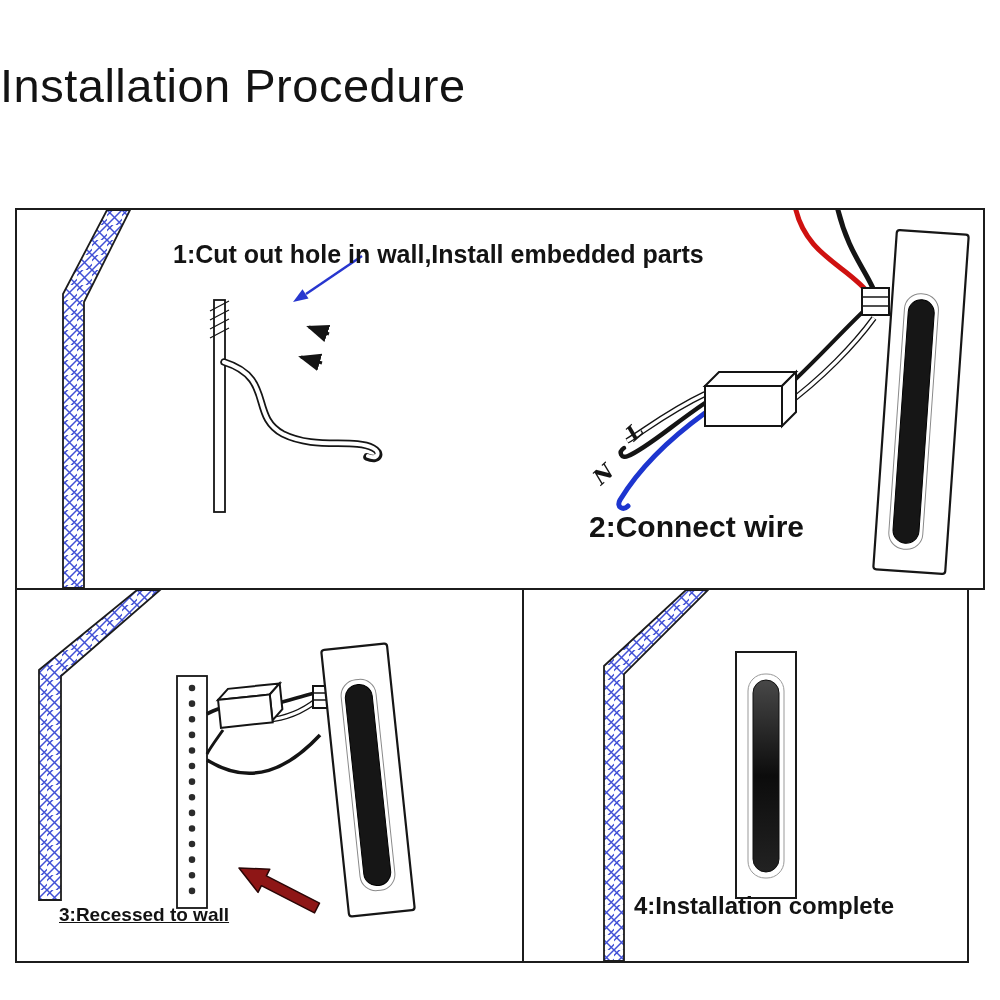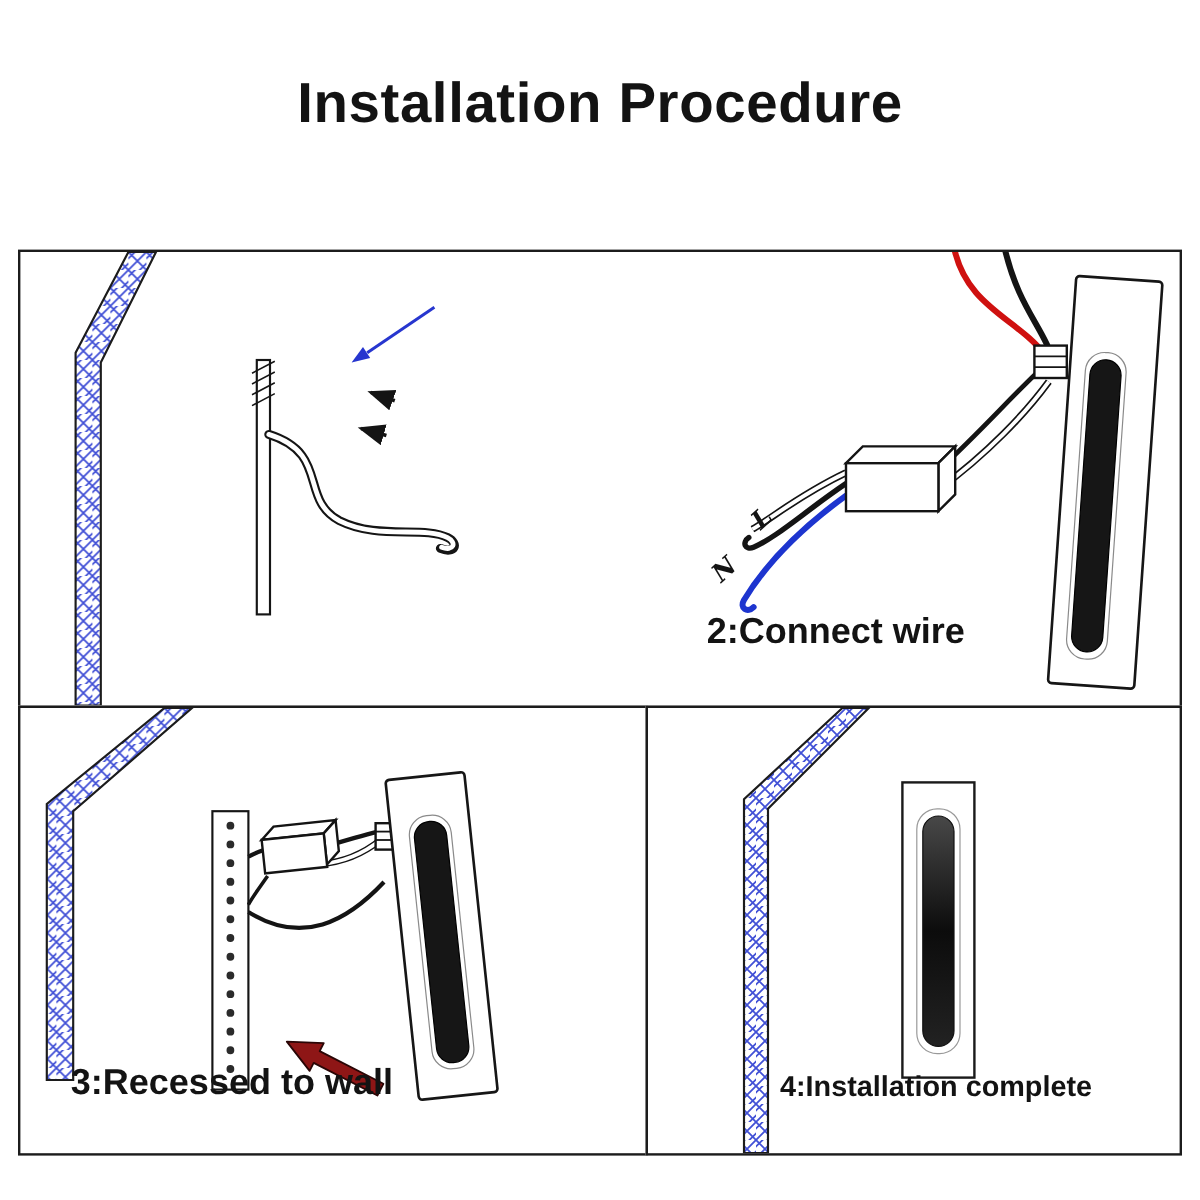--- a/index.html
+++ b/index.html
@@ -1,31 +1,31 @@
 <!DOCTYPE html>
 <html><head>
 <meta charset="utf-8">
 <style>
   * { margin:0; padding:0; box-sizing:border-box; }
   html,body { background:#ffffff; }
   body { font-family:"Liberation Sans", sans-serif; }
   .stage { position:relative; width:1000px; height:1000px; background:#fff; overflow:hidden; }
   .title {
     position:absolute; top:58px; left:0; width:100%;
-    text-align:center; font-size:47px; font-weight:bold; color:#131313; letter-spacing:.5px;
+    text-align:left; font-size:47px; font-weight:normal; color:#131313; letter-spacing:.5px;
   }
   .panel { position:absolute; border:2px solid #1c1c1c; background:#fff; }
   .panel-top { left:15px;  top:208px; width:970px; height:382px; }
   .panel-bl  { left:15px;  top:588px; width:525px; height:375px; }
-  .panel-br  { left:538px; top:588px; width:447px; height:375px; }
+  .panel-br  { left:522px; top:588px; width:447px; height:375px; }
   .panel svg { position:absolute; left:0; top:0; width:100%; height:100%; display:block; }
   .step-label { position:absolute; font-weight:bold; color:#131313; white-space:nowrap; }
   .label-1 { left:156px; top:30px;  font-size:25px; }
   .label-2 { left:572px; top:300px; font-size:30px; }
-  .label-3 { left:42px;  top:296px; font-size:30px; }
+  .label-3 { left:42px;  top:314px; font-size:19px;text-decoration:underline; }
   .label-4 { left:110px; top:302px; font-size:24px; }
 </style>
 </head>
 <body>
 
 <div class="stage">
 
   <h1 class="title">Installation Procedure</h1>
 
   <div class="panel panel-top">
@@ -86,20 +86,21 @@
       <g>
         <rect x="845" y="78" width="27" height="27" fill="#fff" stroke="#141414" stroke-width="2"></rect>
         <line x1="845" y1="87" x2="872" y2="87" stroke="#141414" stroke-width="1.5"></line>
         <line x1="845" y1="96" x2="872" y2="96" stroke="#141414" stroke-width="1.5"></line>
       </g>
 
       <text transform="translate(617,232) rotate(-42)" font-size="21" font-family="DejaVu Serif, serif" font-style="italic" font-weight="bold" fill="#141414">L</text>
       <text transform="translate(584,276) rotate(-42)" font-size="21" font-family="DejaVu Serif, serif" font-style="italic" font-weight="bold" fill="#141414">N</text>
     </svg>
 
+    <div class="step-label label-1">1:Cut out hole in wall,Install embedded parts</div>
     <div class="step-label label-2">2:Connect wire</div>
   </div>
 
   <div class="panel panel-bl">
     <svg viewBox="0 0 521 371">
       <defs>
         <pattern id="wallpat3" width="15" height="15" patternUnits="userSpaceOnUse">
           <path d="M0,0L15,15M15,0L0,15M7.5,-2L-2,7.5M17,7.5L7.5,17" fill="none" stroke-width="1.5" stroke="#4251d6"></path>
         </pattern>
       </defs>

